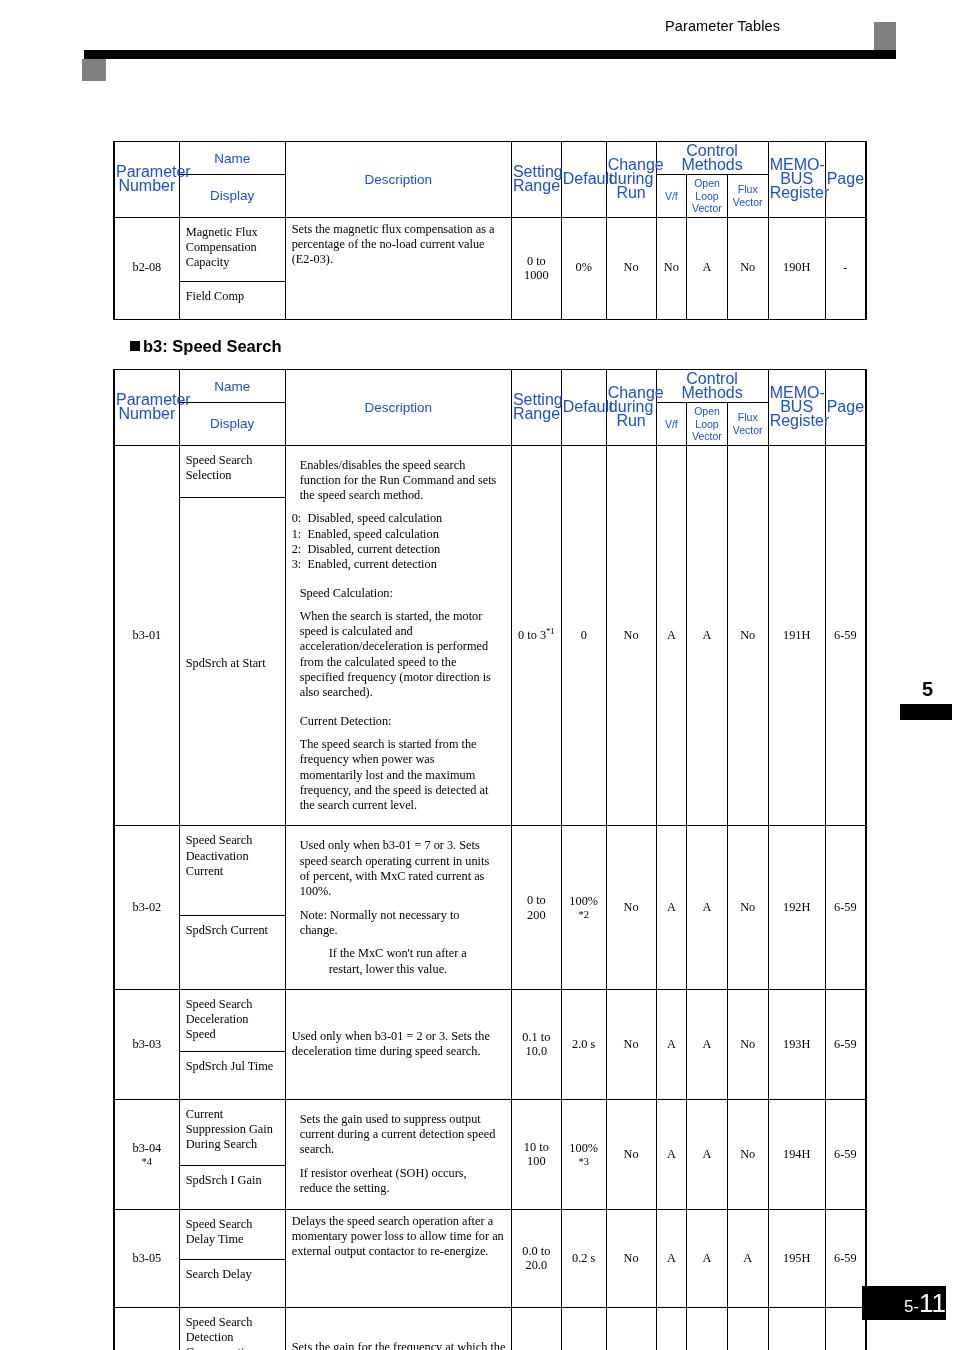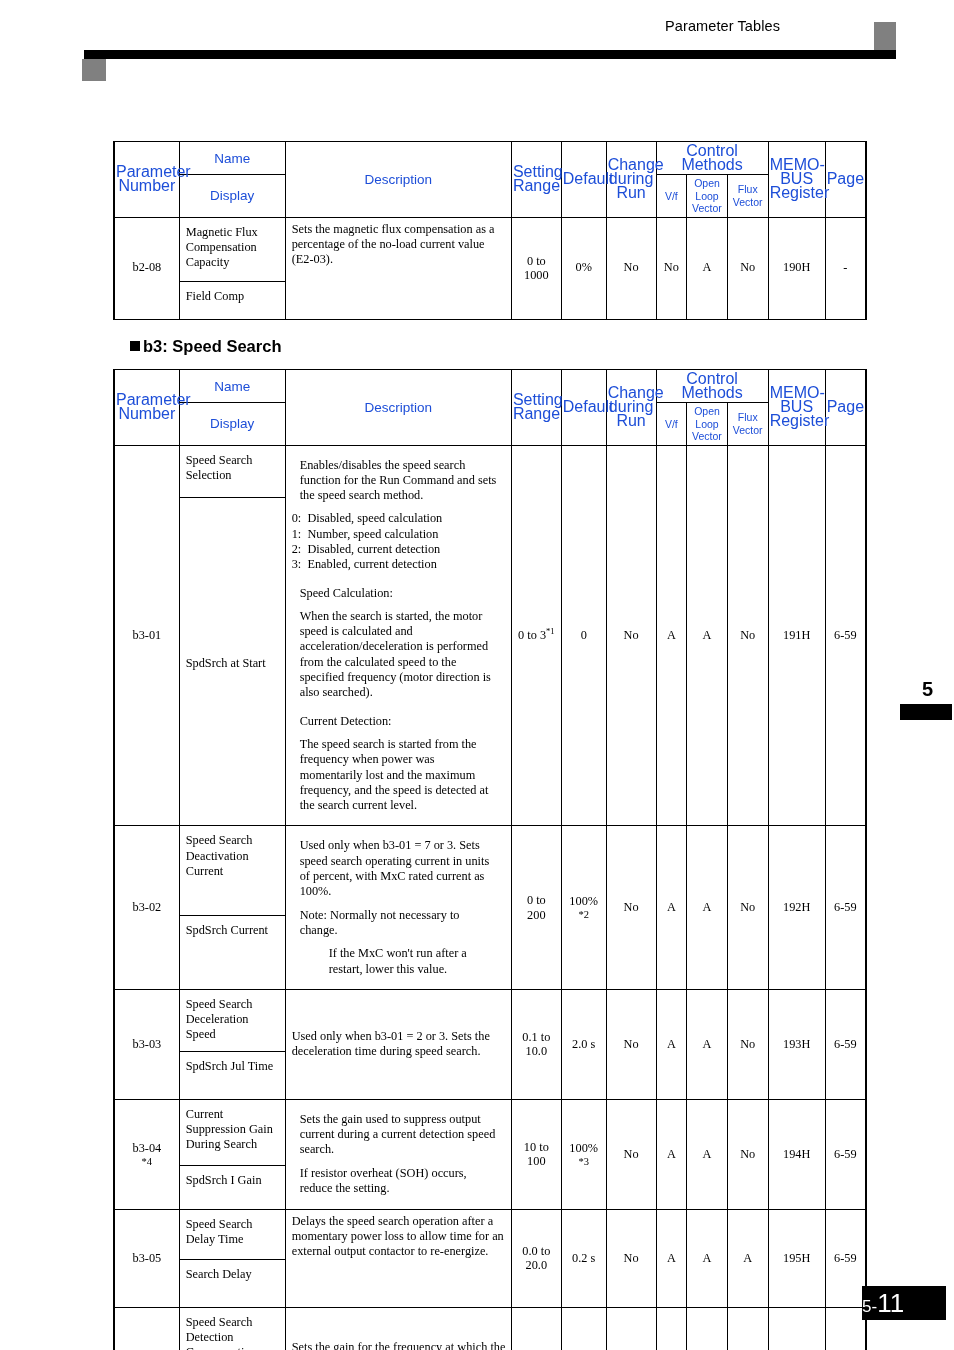--- a/index.html
+++ b/index.html
@@ -84,21 +84,21 @@
   
   .folio {
     position: absolute;
     left: 862px;
     top: 1286px;
     width: 84px;
     height: 34px;
     background: #000000;
     color: #ffffff;
     font-family: "Liberation Sans", "DejaVu Sans", sans-serif;
-    text-align: left;
+    text-align: right;
     line-height: 34px;
     white-space: nowrap;
   }
   .folio .f-small { font-size: 17px; }
   .folio .f-big { font-size: 26px; font-weight: normal; }
 
   
   .sec-heading {
     position: absolute;
     left: 130px;
@@ -326,21 +326,21 @@
   </thead>
   <tbody>
 
     <tr>
       <td class="pnum outer-l" rowspan="2">b3-01</td>
       <td class="nm" style="height:38px">Speed Search Selection</td>
       <td class="desc" rowspan="2">
         <p>Enables/disables the speed search function for the Run Command and sets the speed search method.</p>
         <div class="opt-list">
           <span class="opt">0:  Disabled, speed calculation</span>
-          <span class="opt">1:  Number, speed calculation</span>
+          <span class="opt">1:  Enabled, speed calculation</span>
           <span class="opt">2:  Disabled, current detection</span>
           <span class="opt">3:  Enabled, current detection</span>
         </div>
         <p class="gap">Speed Calculation:</p>
         <p>When the search is started, the motor speed is calculated and acceleration/deceleration is performed from the calculated speed to the specified frequency (motor direction is also searched).</p>
         <p class="gap">Current Detection:</p>
         <p>The speed search is started from the frequency when power was momentarily lost and the maximum frequency, and the speed is detected at the search current level.</p>
       </td>
       <td rowspan="2"><span>0 to 3</span><sup class="fn">*1</sup></td>
       <td rowspan="2">0</td>

